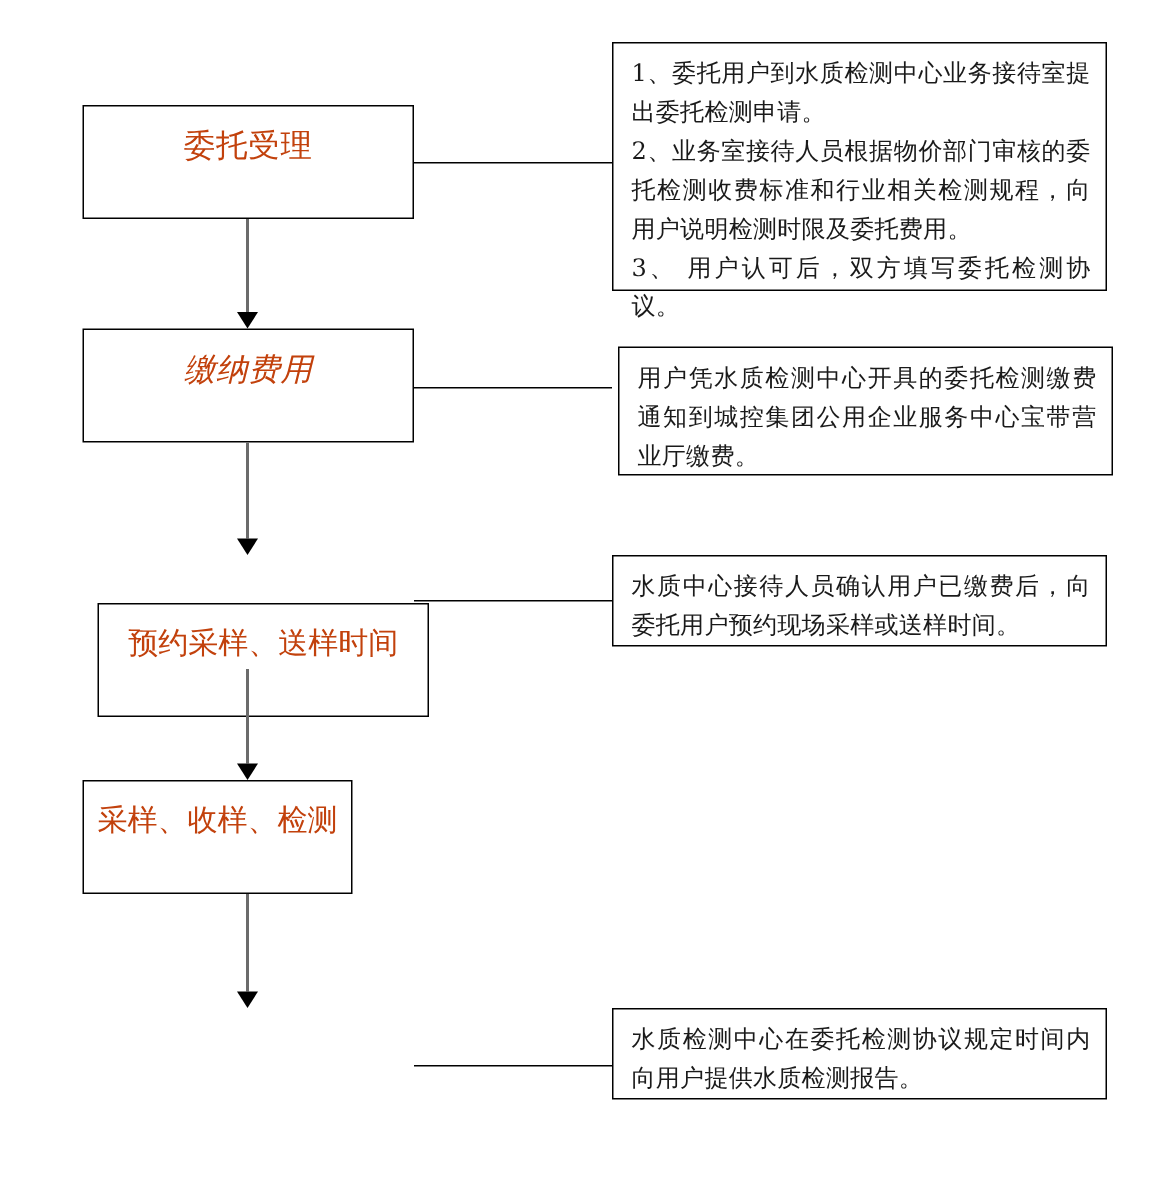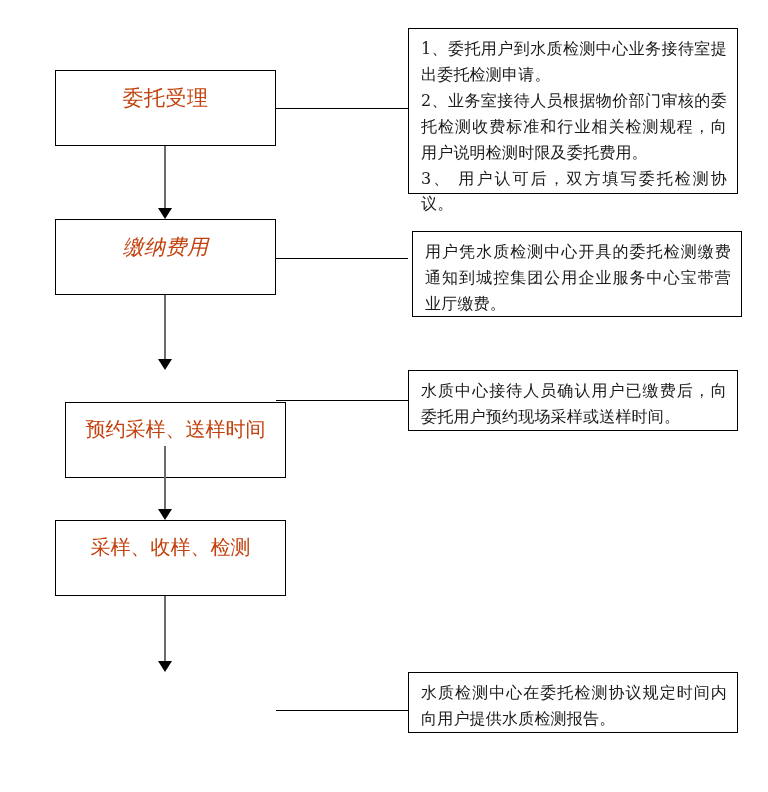--- a/index.html
+++ b/index.html
@@ -108,21 +108,21 @@
   </div>
 
   <div class="proc-box" style="left:55px; top:219px; width:221px; height:76px;font-style:italic;">
     <span class="proc-label">缴纳费用</span>
   </div>
 
   <div class="proc-box" style="left:65px; top:370px; width:221px; height:76px;margin-top:32px;">
     <span class="proc-label tight">预约采样、送样时间</span>
   </div>
 
-  <div class="proc-box" style="left:55px; top:520px; width:231px; height:76px;">
+  <div class="proc-box" style="left:55px; top:520px; width:180px; height:76px;">
     <span class="proc-label tight">采样、收样、检测</span>
   </div>
 
 
   <div class="varrow" style="left:158px; top:146px; height:73px;">
     <div class="shaft" style="height:62px;"></div>
     <div class="head"></div>
   </div>
 
   <div class="varrow" style="left:158px; top:295px; height:75px;">

